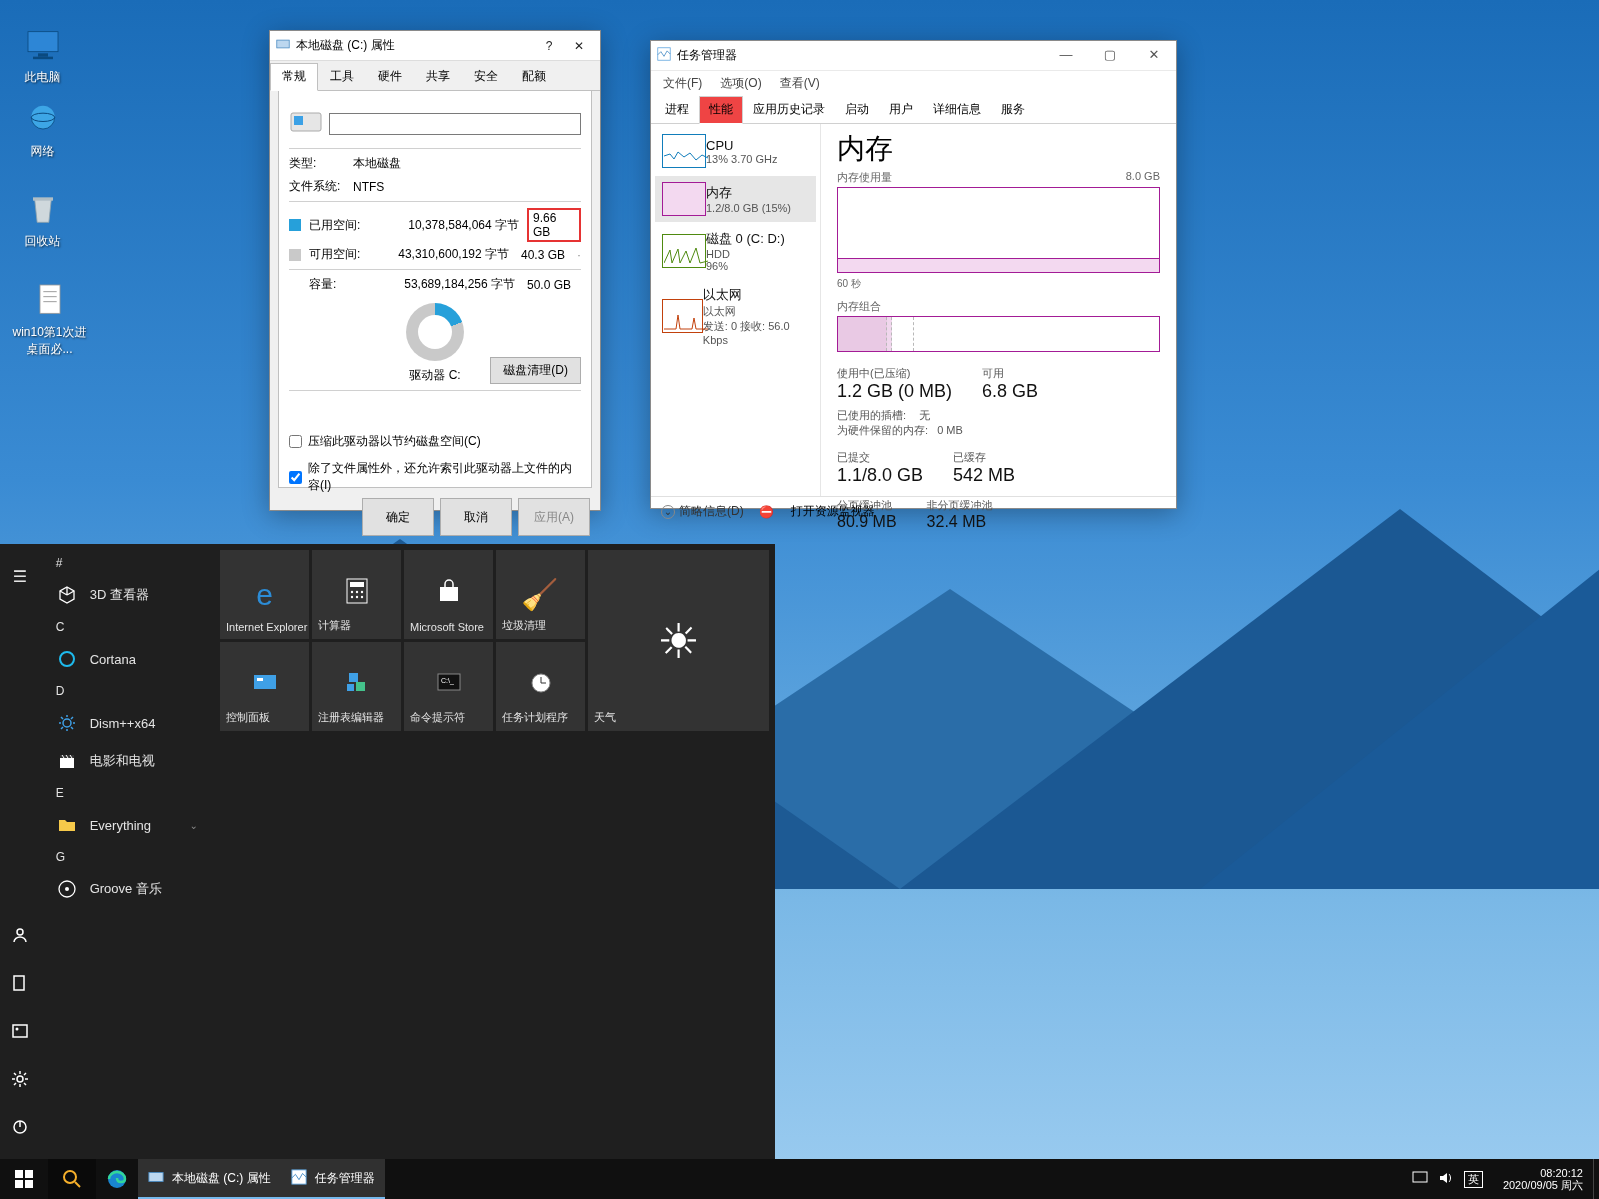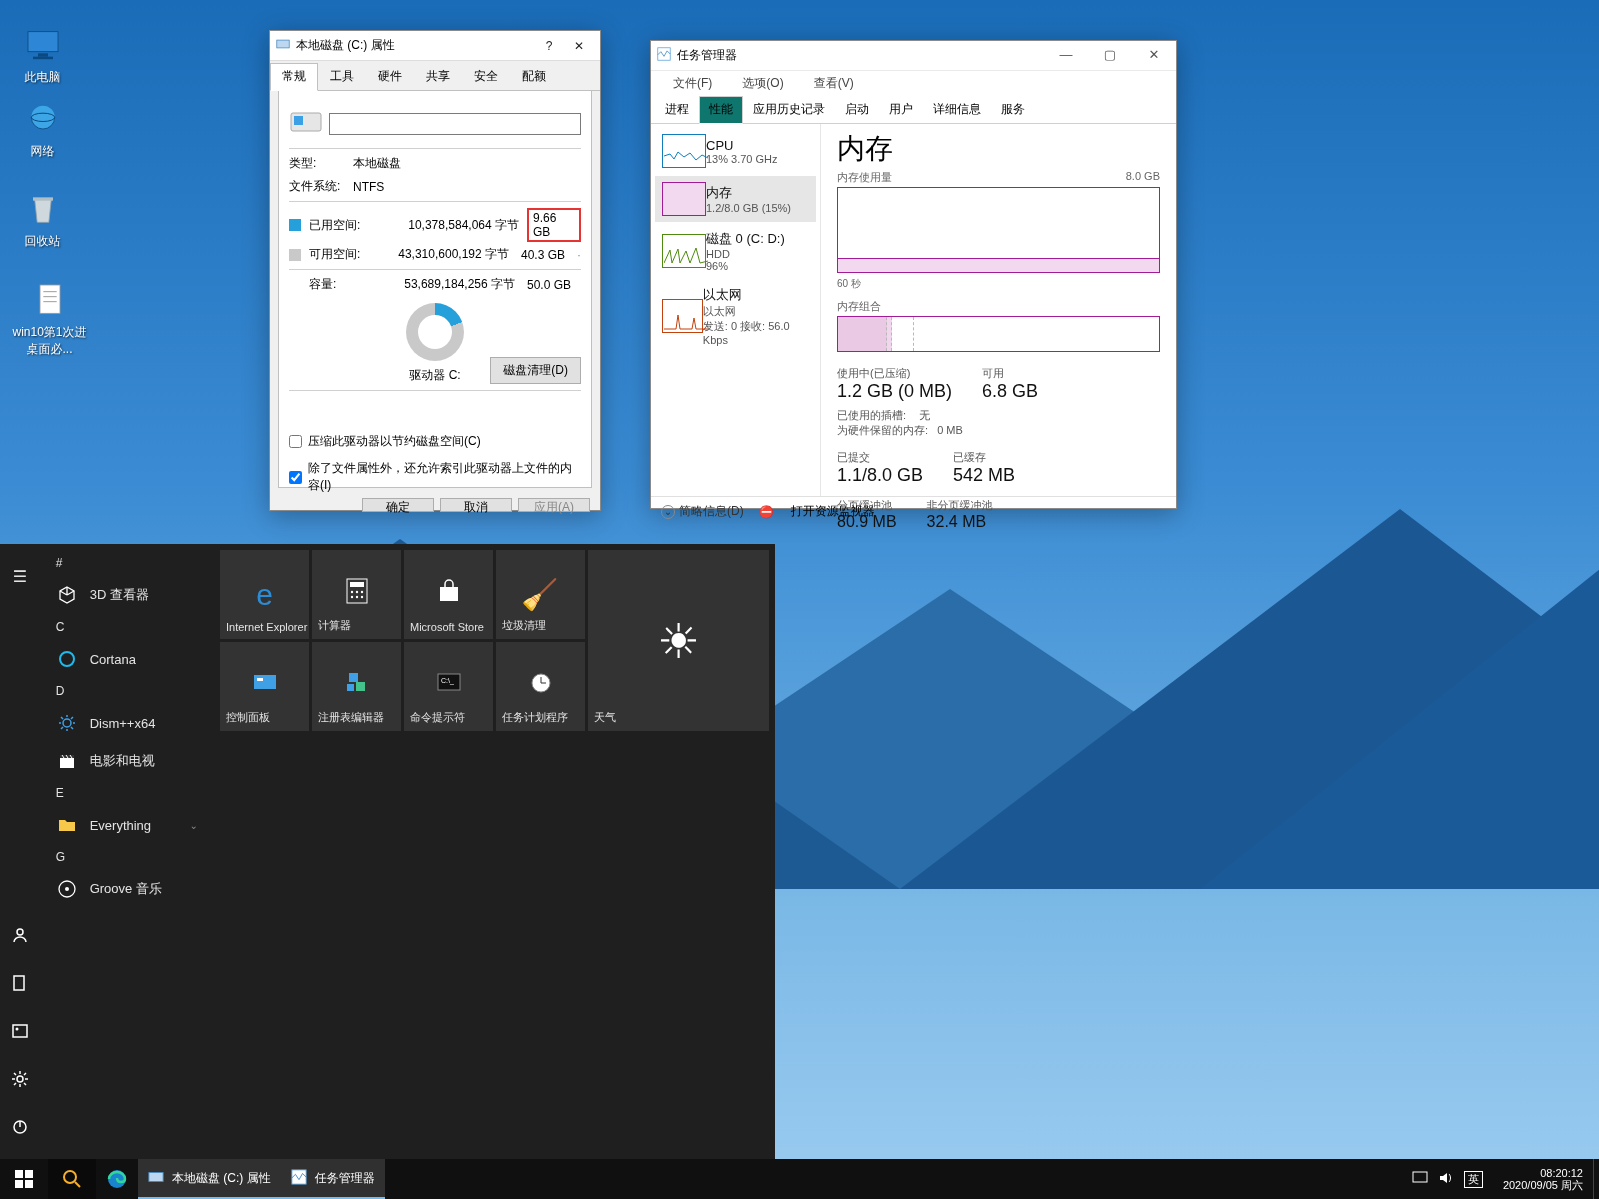--- a/index.html
+++ b/index.html
@@ -45,32 +45,32 @@
 .props .spacerow .r.hl { border: 2px solid #e63333; padding: 1px 4px; margin-left: -4px; }
 .props .donutwrap { text-align: center; margin: 10px 0 6px; position: relative; }
 .props .donut { width: 58px; height: 58px; border-radius: 50%; background: conic-gradient(#26a0da 0deg 70deg, #c9c9c9 70deg 360deg); margin: 0 auto; position: relative; }
 .props .donut::after { content: ''; position: absolute; top: 12px; left: 12px; width: 34px; height: 34px; background: #fff; border-radius: 50%; }
 .props .donutlbl { margin-top: 6px; font-size: 12px; }
 .props .cleanbtn { position: absolute; right: 0; bottom: 0px; padding: 4px 12px; border: 1px solid #adadad; background: #e1e1e1; font-size: 12px; cursor: pointer; }
 .props .checks { margin-top: 42px; font-size: 12px; }
 .props .checks label { display: flex; align-items: center; margin: 10px 0; }
 .props .checks input { margin-right: 6px; }
 .props .footer { display: flex; justify-content: flex-end; gap: 6px; padding: 10px 10px; }
-.props .footer button { width: 72px; height: 14px; border: 1px solid #adadad; background: #e1e1e1; font-size: 12px; cursor: pointer; }
+.props .footer button { width: 72px; height: 38px; border: 1px solid #adadad; background: #e1e1e1; font-size: 12px; cursor: pointer; }
 .props .footer button:disabled { color: #888; }
 
 .tmgr { top: 40px; left: 650px; width: 527px; height: 469px; background: #fff; }
 .tmgr .titlebar { height: 30px; display: flex; align-items: center; padding: 0 0 0 6px; background: #fff; border-bottom: 1px solid #eaeaea; }
 .tmgr .titlebar .ttxt { flex: 1; margin-left: 6px; font-size: 12px; }
 .tmgr .titlebar .wbtn { width: 44px; text-align: center; height: 28px; line-height: 26px; font-size: 13px; color: #555; cursor: pointer; }
-.tmgr .menubar { display: flex; gap: 18px; padding: 2px 6px; font-size: 12px; color: #444; margin-left: 10px; }
+.tmgr .menubar { display: flex; gap: 6px; padding: 2px 6px; font-size: 12px; color: #444; }
 .tmgr .menubar span { padding: 2px 6px; cursor: pointer; }
 .tmgr .tabs { display: flex; border-bottom: 1px solid #d0d0d0; padding: 0 4px; font-size: 12px; }
 .tmgr .tabs .tab { padding: 4px 9px; cursor: pointer; border: 1px solid transparent; }
-.tmgr .tabs .tab.active { border: 1px solid #d0d0d0; border-bottom: 1px solid #fff; margin-bottom: -1px; background: #0f766e; }
+.tmgr .tabs .tab.active { border: 1px solid #d0d0d0; border-bottom: 1px solid #fff; margin-bottom: -1px; background: #ef4444; }
 .tmgr .content { display: flex; height: 372px; }
 .tmgr .sidepanel { width: 170px; border-right: 1px solid #e6e6e6; padding: 4px; }
 .tmgr .card { display: flex; align-items: center; gap: 0; padding: 5px 6px; cursor: pointer; border: 1px solid transparent; margin-bottom: 2px; }
 .tmgr .card.active { background: #e6e6e6; }
 .tmgr .card .mini { width: 44px; height: 34px; border: 1px solid; position: relative; }
 .tmgr .card .mini.cpu { border-color: #117dbb; }
 .tmgr .card .mini.mem { border-color: #a31b96; background: #fff; }
 .tmgr .card .mini.mem.active { background: #f3d9f0; }
 .tmgr .card .mini.disk { border-color: #4f8a10; }
 .tmgr .card .mini.net { border-color: #c2410c; }

